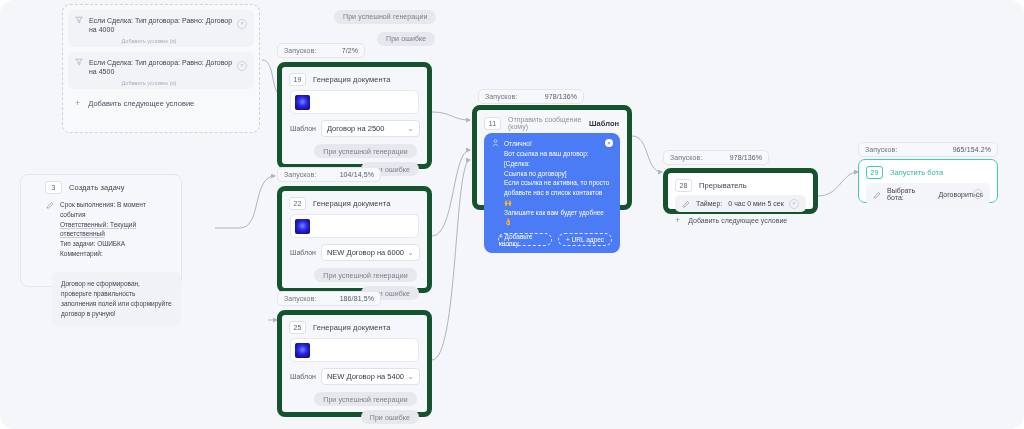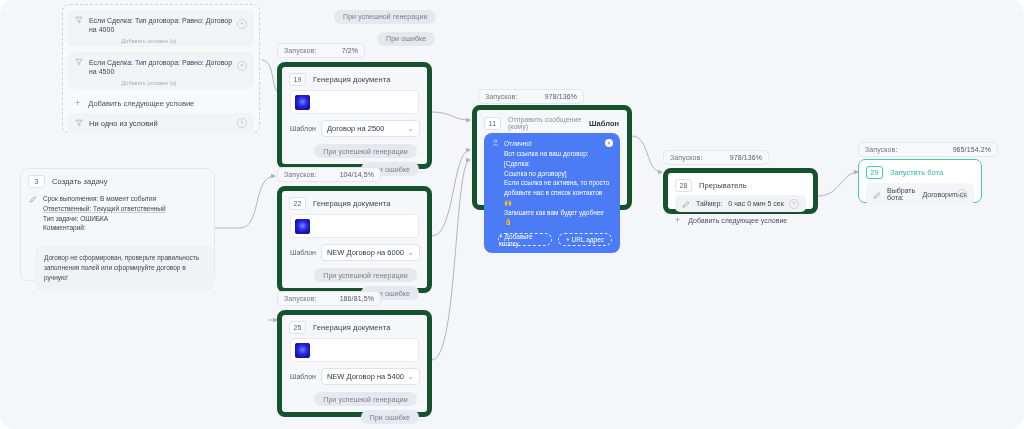--- a/index.html
+++ b/index.html
@@ -248,30 +248,23 @@
       </div>
       <div class="cond-sub">Добавить условие (и)</div>
       <div class="xbtn">×</div>
     </div>
 
     <div class="addrow">
       <span class="plus">+</span>
       <span class="t">Добавить следующее условие</span>
     </div>
 
-    <div class="noneofcard">
-      <svg class="funnel" viewBox="0 0 10 10">
-        <path d="M1 1.5 H9 L6 5 V8.5 L4 7.4 V5 Z" fill="none" stroke="#a6abb8" stroke-width="0.9" stroke-linejoin="round"></path>
-      </svg>
-      <span class="t" style="font-size:7.5px;color:#3f4452;">Ни одно из условий</span>
-      <div class="xbtn" style="top:50%;transform:translateY(-50%);">×</div>
-    </div>
-  </div>
-
-  <div class="taskcard" style="left:20px;top:168px;width:195px;height:113px;">
+  </div>
+
+  <div class="taskcard" style="left:20px;top:174px;width:162px;height:113px;padding-left:17px;">
     <div class="rowhead">
       <span class="idbox">3</span>
       <span class="ttl">Создать задачу</span>
     </div>
     <div class="taskbody">
       <svg class="pencil" viewBox="0 0 10 10">
         <path d="M1.2 8.8 L2 6.9 L7 2 L8.6 3.6 L3.6 8.5 Z" fill="none" stroke="#8f94a1" stroke-width="0.9" stroke-linejoin="round"></path>
       </svg>
       <div class="tasklines">
         <div>Срок выполнения: В момент события</div>
@@ -418,21 +411,21 @@
     <div class="addrow" style="padding:0 7px 5px 7px;">
       <span class="plus">+</span>
       <span class="t" style="font-size:7px;">Добавить следующее условие</span>
     </div>
   </div>
 
   <div class="stat" style="left:858px;top:142px;width:140px;">
     <span class="lbl">Запусков:</span>
     <span class="val">965/154.2%</span>
   </div>
-  <div class="greencard" style="left:858px;top:159px;width:124px;height:44px;">
+  <div class="greencard" style="left:858px;top:159px;width:140px;height:44px;">
     <div class="greenhead">
       <span class="green-id">29</span>
       <span class="green-ttl">Запустить бота</span>
     </div>
     <div class="greenrow">
       <svg class="pencil" viewBox="0 0 10 10">
         <path d="M1.2 8.8 L2 6.9 L7 2 L8.6 3.6 L3.6 8.5 Z" fill="none" stroke="#8f94a1" stroke-width="0.9" stroke-linejoin="round"></path>
       </svg>
       <span class="t">Выбрать бота:</span>
       <span class="t">Договориться</span>

